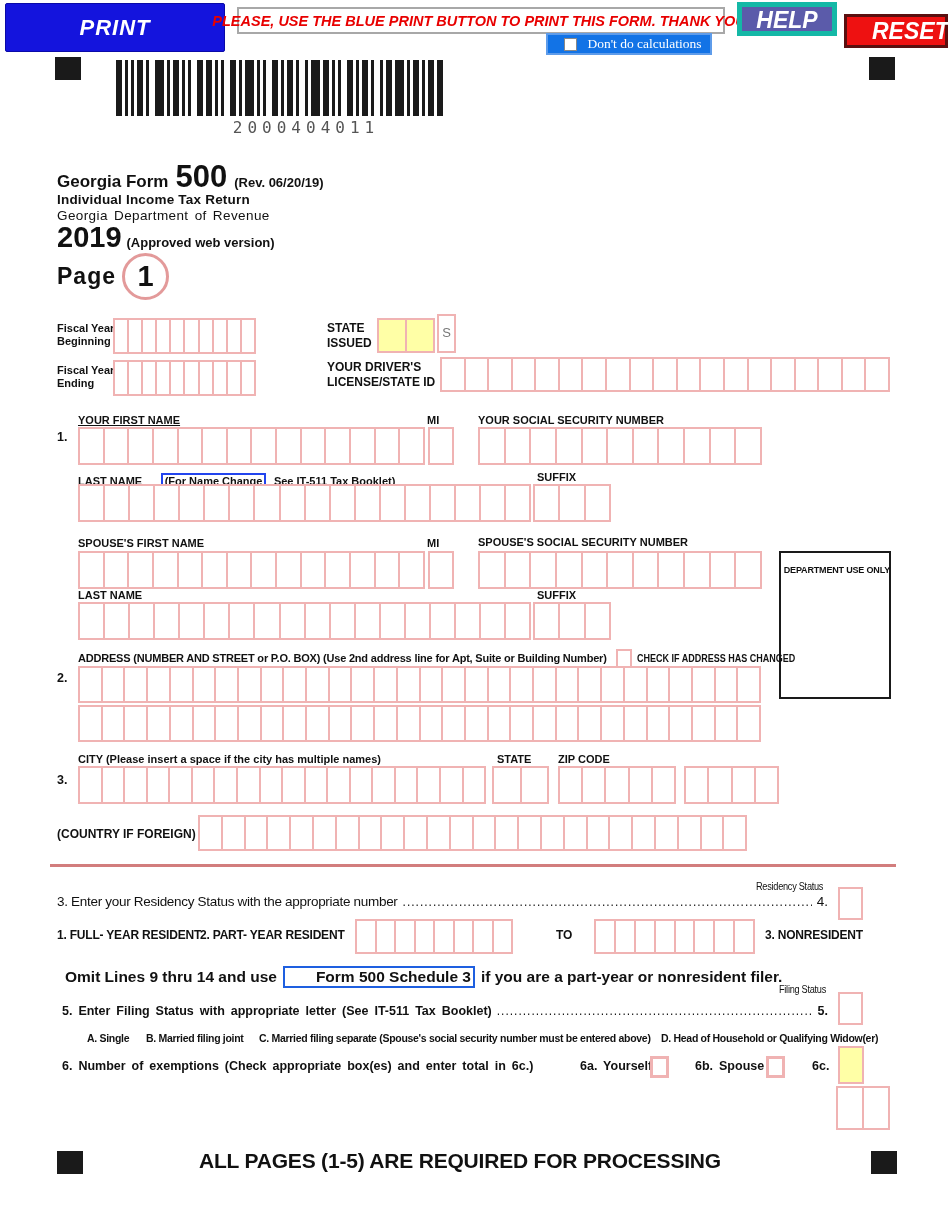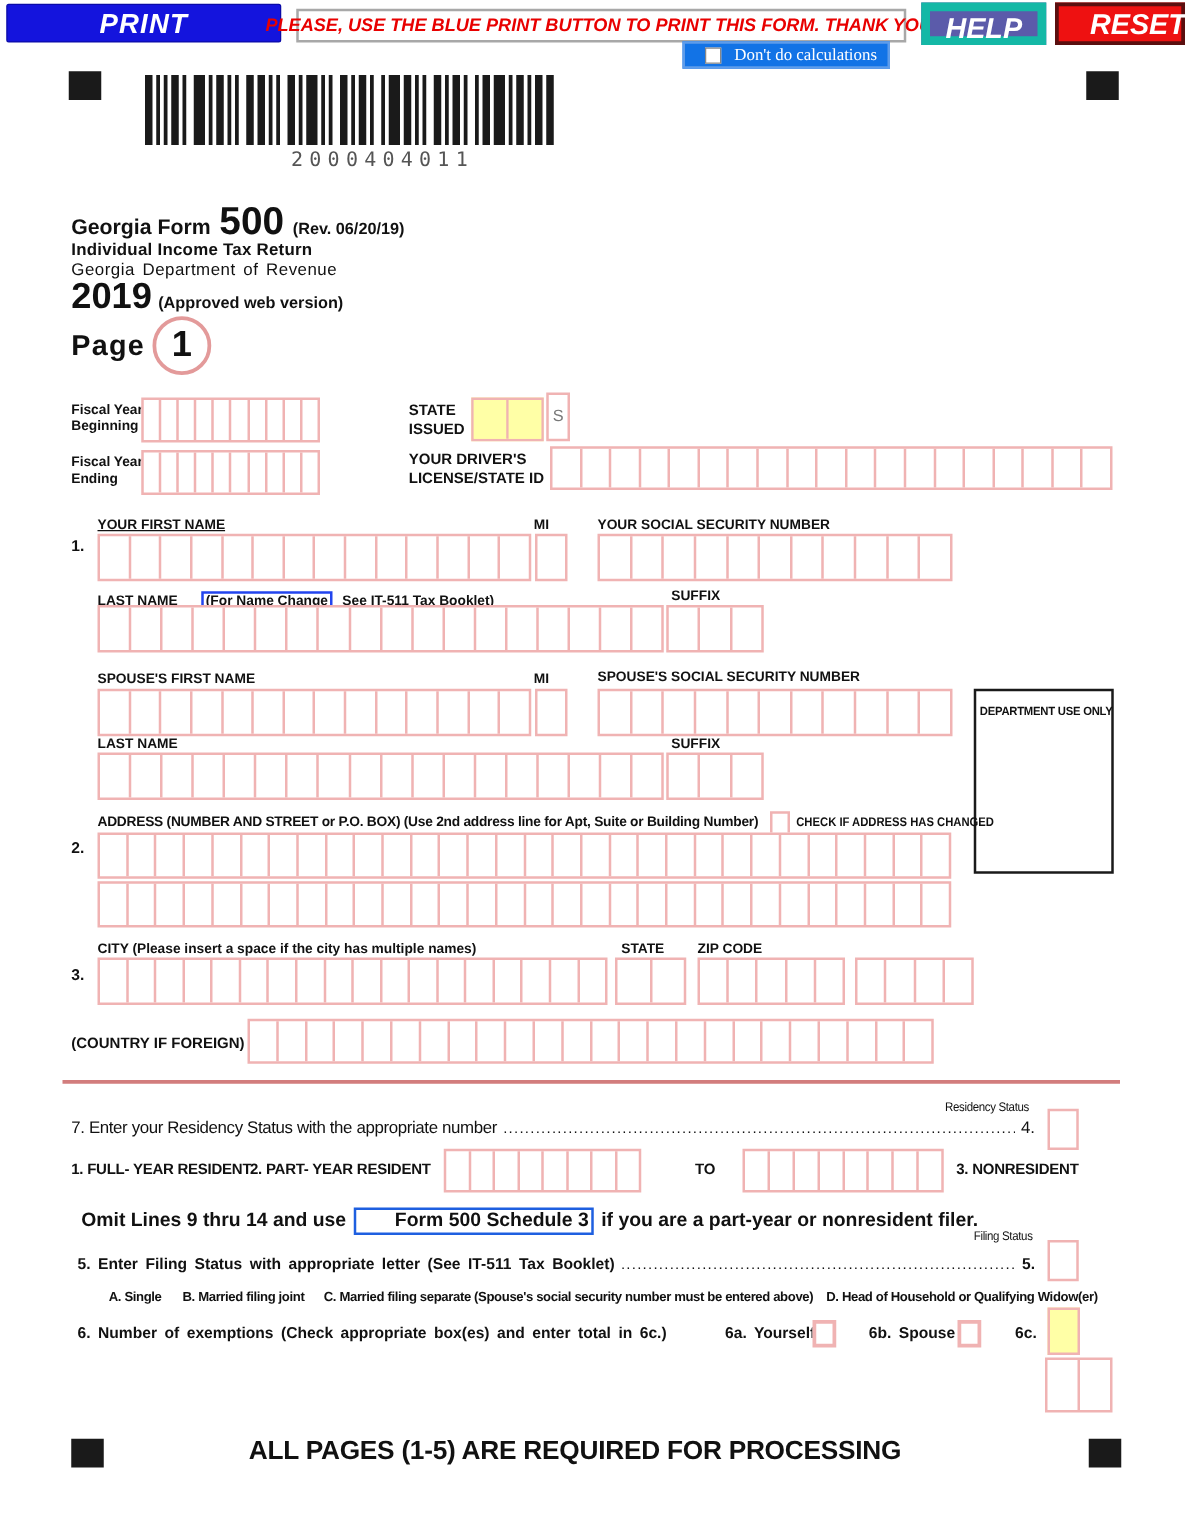--- a/index.html
+++ b/index.html
@@ -8,21 +8,21 @@
   .abs { position:absolute; }
 
   
   .print-btn { background:#1414dd; color:#fff; font-style:italic; font-weight:bold;
     font-size:22px; border:1px solid #0a0aa8; border-radius:2px; cursor:pointer;
     font-family:"Liberation Sans", sans-serif; letter-spacing:1px; }
   .notice { background:#fff; border:2px solid #a8a8a8; color:#e80000; font-style:italic;
     font-weight:bold; font-size:14.5px; display:flex; align-items:center; justify-content:center;
     white-space:nowrap; }
   .help-btn { background:#5b5baa; color:#fff; font-style:italic; font-weight:bold; font-size:23px;
-    border:7px solid #14b8a6; cursor:pointer; font-family:"Liberation Sans", sans-serif; }
+    border:5px solid #14b8a6; cursor:pointer; font-family:"Liberation Sans", sans-serif; }
   .reset-btn { background:#ee1111; color:#fff; font-style:italic; font-weight:bold; font-size:23px;
     border:3px solid #5a0f0f; cursor:pointer; font-family:"Liberation Sans", sans-serif; }
   .dontcalc { background:#1273e6; border:2px solid #5e9cea; display:flex; align-items:center;
     gap:10px; padding-left:8px; cursor:pointer; }
   .dontcalc .dc-box { width:13px; height:13px; background:#fff; border:1px solid #888; display:inline-block; }
   .dontcalc .dc-lbl { color:#fff; font-family:"Liberation Serif", serif; font-size:13.5px; }
 
   .regmark { background:#1a1a1a; }
 
   
@@ -89,24 +89,24 @@
   .filopt { font-weight:bold; font-size:10.5px; letter-spacing:-.3px; white-space:nowrap; }
   .line7-txt { font-weight:bold; font-size:12.5px; letter-spacing:-.3px; white-space:nowrap; }
 
   .footer-text { font-weight:bold; font-size:21px; text-align:center; letter-spacing:-.2px; }
 </style>
 </head>
 <body>
 
 <div class="page">
 
-  <button class="abs print-btn" style="left:5px;top:3px;width:220px;height:31px;">PRINT</button>
+  <button class="abs print-btn" style="left:5px;top:3px;width:220px;height:49px;">PRINT</button>
   <div class="abs notice" style="left:237px;top:7px;width:488px;height:27px;">PLEASE, USE THE BLUE PRINT BUTTON TO PRINT THIS FORM. THANK YOU.</div>
   <button class="abs help-btn" style="left:737px;top:2px;width:100px;height:34px;">HELP</button>
-  <button class="abs reset-btn" style="left:844px;top:2px;width:104px;height:34px;padding-left:25px;">RESET</button>
+  <button class="abs reset-btn" style="left:844px;top:14px;width:104px;height:34px;padding-left:25px;">RESET</button>
   <div class="abs dontcalc" style="left:546px;top:33px;width:166px;height:22px;justify-content:center;">
     <span class="dc-box"></span>
     <span class="dc-lbl">Don't do calculations</span>
   </div>
 
   <div class="abs regmark" style="left:55px;top:57px;width:26px;height:23px;"></div>
   <div class="abs regmark" style="left:869px;top:57px;width:26px;height:23px;"></div>
   <div class="abs regmark" style="left:57px;top:1151px;width:26px;height:23px;"></div>
   <div class="abs regmark" style="left:871px;top:1151px;width:26px;height:23px;"></div>
 
@@ -520,21 +520,21 @@
       <div class="cell"></div>
       <div class="cell"></div>
       <div class="cell"></div>
     </div>
 
   <div class="abs divider" style="left:50px;top:864px;width:846px;height:3px;"></div>
 
   <div class="abs tiny-status" style="left:756px;top:881px;">Residency Status</div>
   <div class="abs pinkbox" style="left:838px;top:887px;width:25px;height:33px;"></div>
   <div class="abs leader-line" style="left:57px;top:894px;width:771px;">
-    <span class="line4-txt">7. Enter your Residency Status with the appropriate number</span>
+    <span class="line4-txt">3. Enter your Residency Status with the appropriate number</span>
     <span class="dots">...........................................................................................................................................................</span>
     <span class="endnum line4-end">4.</span>
   </div>
   <div class="abs resopt" style="left:57px;top:928px;">1. FULL- YEAR RESIDENT</div>
   <div class="abs resopt" style="left:200px;top:928px;">2. PART- YEAR RESIDENT</div>
   <div class="abs grid" style="left:355px;top:919px;width:158px;height:35px;">
       <div class="cell"></div>
       <div class="cell"></div>
       <div class="cell"></div>
       <div class="cell"></div>

